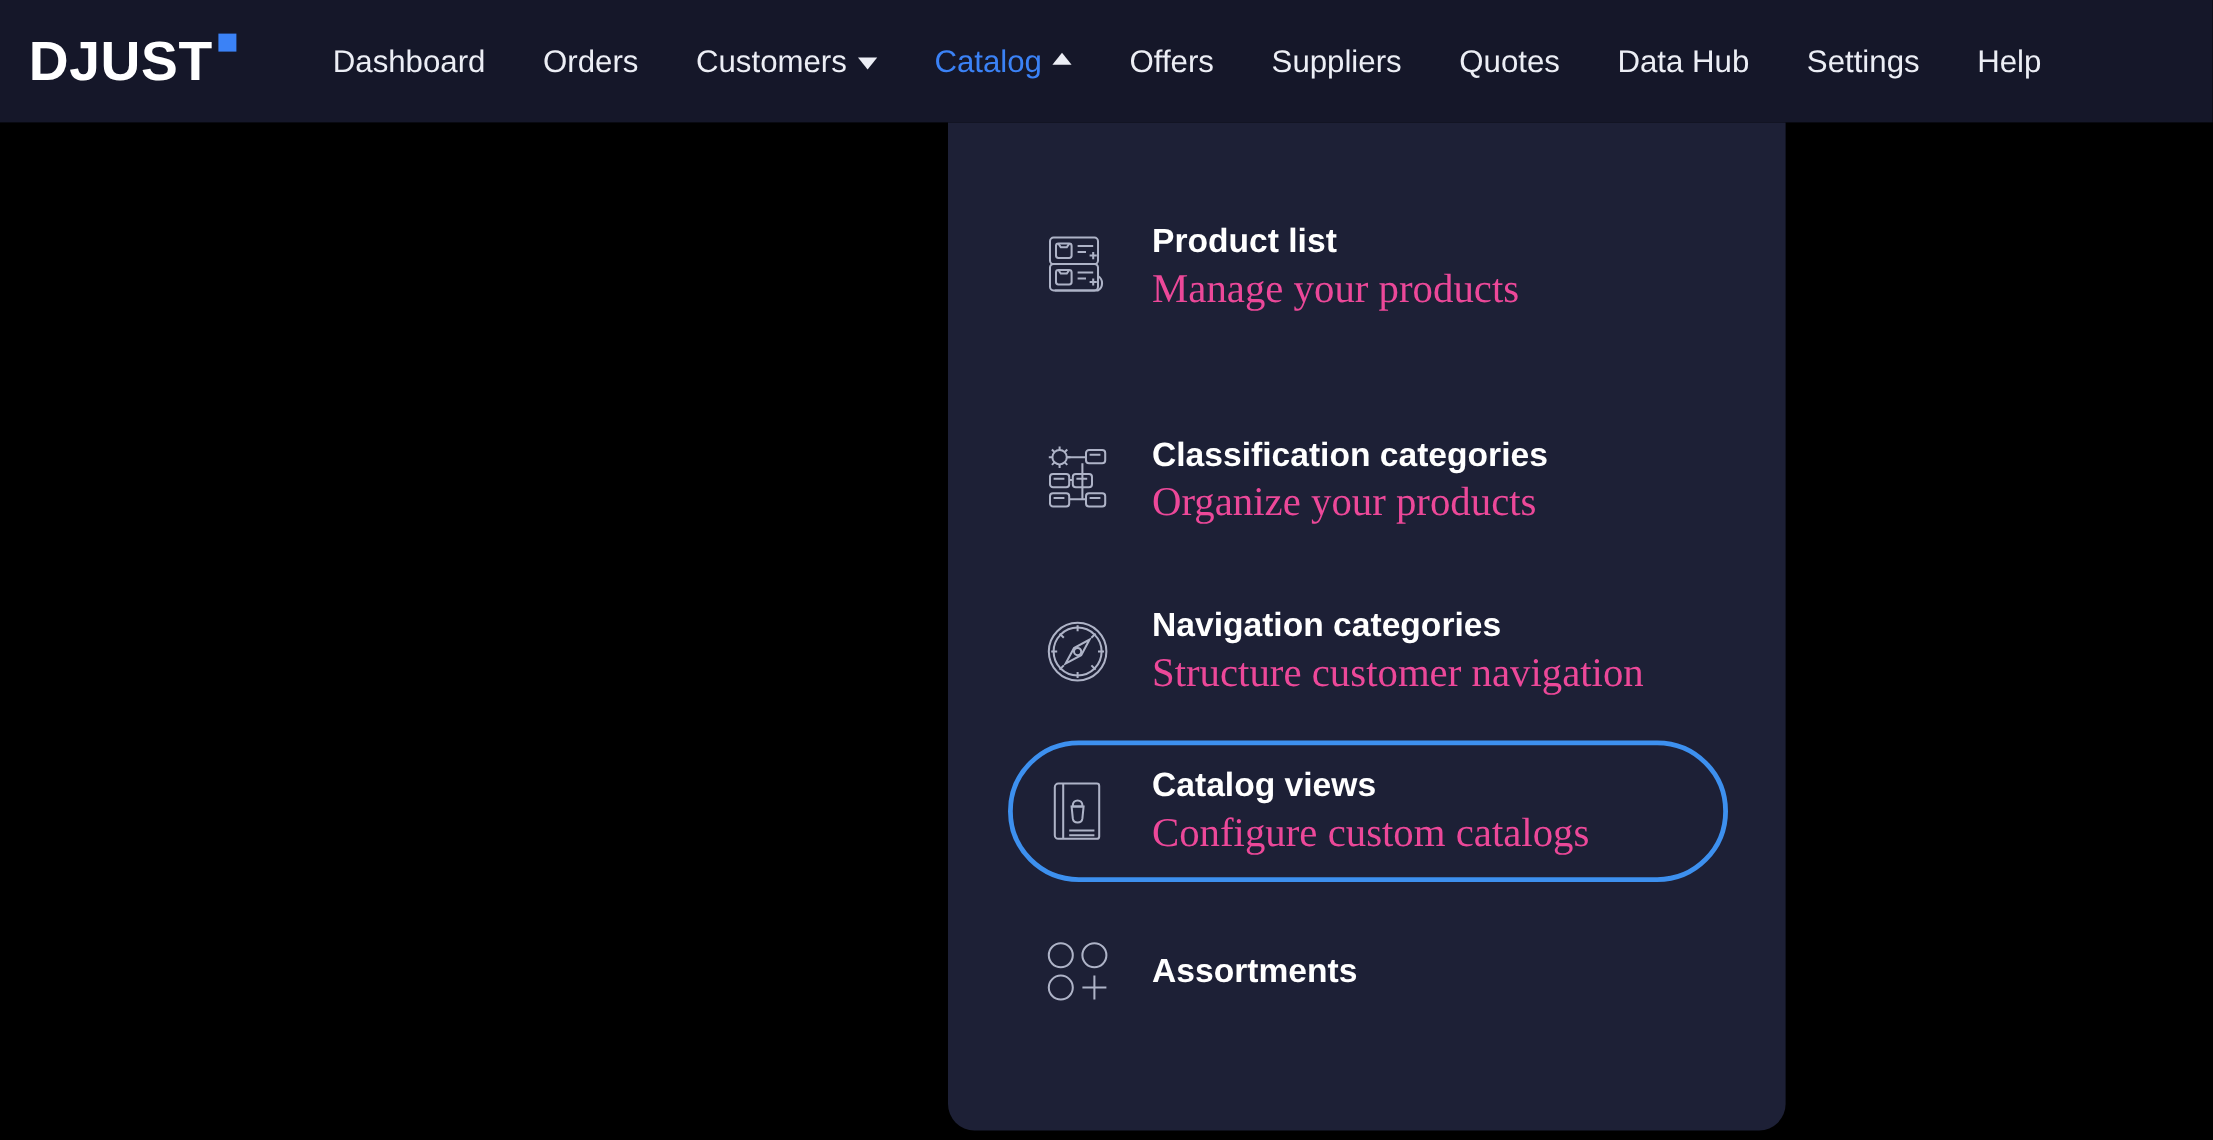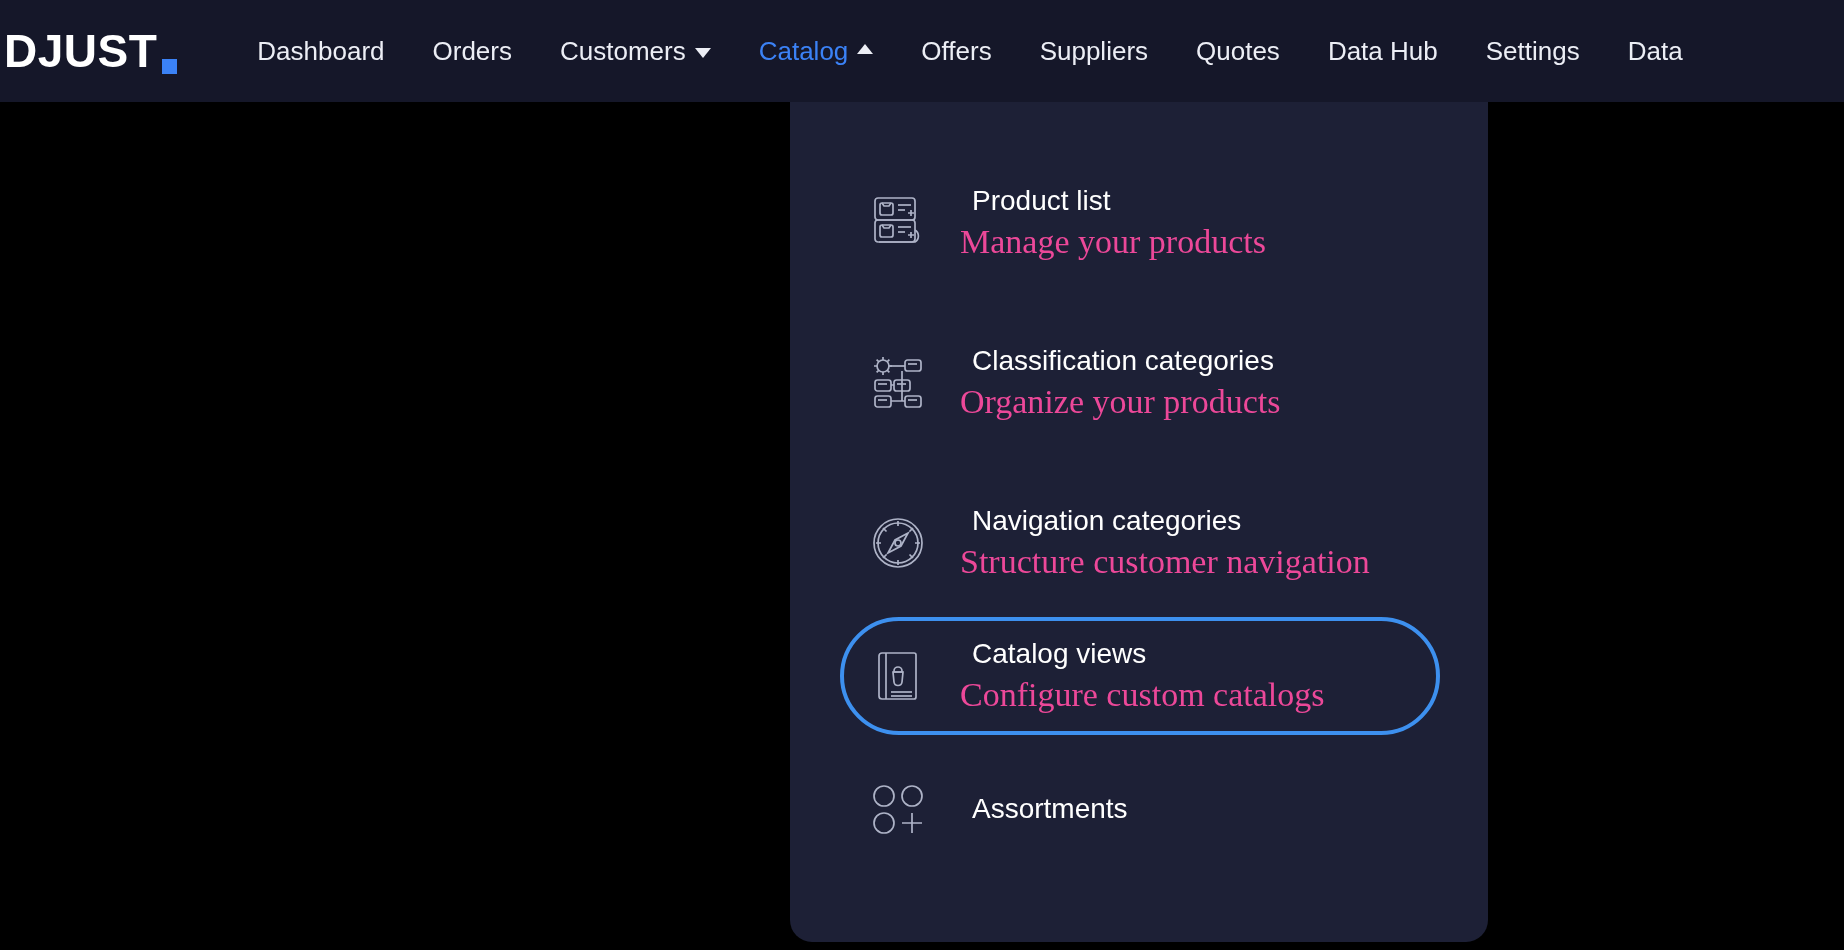--- a/index.html
+++ b/index.html
@@ -13,22 +13,22 @@
   }
   .screen { position:relative; width:1844px; height:950px; background:#000; }
 
   
   .topbar {
     position:absolute; left:0; top:0; width:1844px; height:102px;
     background:#151729;
     display:flex; align-items:center;
   }
   .logo {
-    display:flex; align-items:flex-end;
-    margin-left:4px; margin-right:56px;
+    display:flex; align-items:flex-start;
+    margin-left:24px; margin-right:56px;
     user-select:none;
   }
   .logo-text {
     font-size:46px; font-weight:bold; color:#ffffff;
     letter-spacing:0.5px; line-height:1;
   }
   .logo-dot {
     display:inline-block; width:15px; height:15px;
     background:#3b82f6; margin-left:5px;
   }
@@ -76,22 +76,22 @@
   .menu-item.selected { border-color:#3d90ef; }
   .mi-icon {
     width:80px; min-width:80px; height:80px;
     margin-left:14px; margin-right:22px;
     display:flex; align-items:center; justify-content:center;
     color:#aeb3c7;
   }
   .mi-icon svg { display:block; }
   .mi-text { display:flex; flex-direction:column; justify-content:center; gap:4px; }
   .mi-title {
-    color:#ffffff; font-size:28px; font-weight:normal;
-    line-height:1.15; white-space:nowrap;margin-left:12px;
+    color:#ffffff; font-size:28px; font-weight:bold;
+    line-height:1.15; white-space:nowrap;
   }
   .mi-sub {
     color:#ec4899; font-size:34px; font-weight:400;
     line-height:1.15; white-space:nowrap;font-family:Liberation Serif, serif;
   }
 </style>
 </head>
 <body>
 
 <div class="screen">
@@ -137,21 +137,21 @@
 
       <div class="navitem">
         <span>Data Hub</span>
       </div>
 
       <div class="navitem">
         <span>Settings</span>
       </div>
 
       <div class="navitem">
-        <span>Data</span>
+        <span>Help</span>
       </div>
 
     </div>
   </div>
 
   <div class="dropdown">
 
     <div class="menu-item" style="top:62px;">
       <span class="mi-icon">
         <svg width="62" height="62" viewBox="0 0 62 62" fill="none" stroke="currentColor" stroke-width="1.7">
@@ -169,21 +169,21 @@
           <path d="M41 43 h6 M44 40 v6"></path>
           <path d="M48 38 a7 7 0 0 1 0 12 H12"></path>
         </svg>
       </span>
       <span class="mi-text">
         <span class="mi-title">Product list</span>
         <span class="mi-sub">Manage your products</span>
       </span>
     </div>
 
-    <div class="menu-item" style="top:222px;">
+    <div class="menu-item" style="top:222px;align-items:flex-end;">
       <span class="mi-icon">
         <svg width="62" height="62" viewBox="0 0 62 62" fill="none" stroke="currentColor" stroke-width="1.7">
           <circle cx="16" cy="14" r="6"></circle>
           <path d="M16 5 v3 M16 20 v3 M7 14 h3 M22 14 h3 M9.6 7.6 l2.1 2.1 M20.3 18.3 l2.1 2.1 M22.4 7.6 l-2.1 2.1 M11.7 18.3 l-2.1 2.1"></path>
           <rect x="38" y="8" width="16" height="11" rx="2.5"></rect>
           <line x1="41" y1="12" x2="50" y2="12"></line>
           <rect x="27" y="28" width="16" height="11" rx="2.5"></rect>
           <line x1="30" y1="32" x2="39" y2="32"></line>
           <rect x="8" y="28" width="16" height="11" rx="2.5"></rect>
           <line x1="11" y1="32" x2="20" y2="32"></line>

